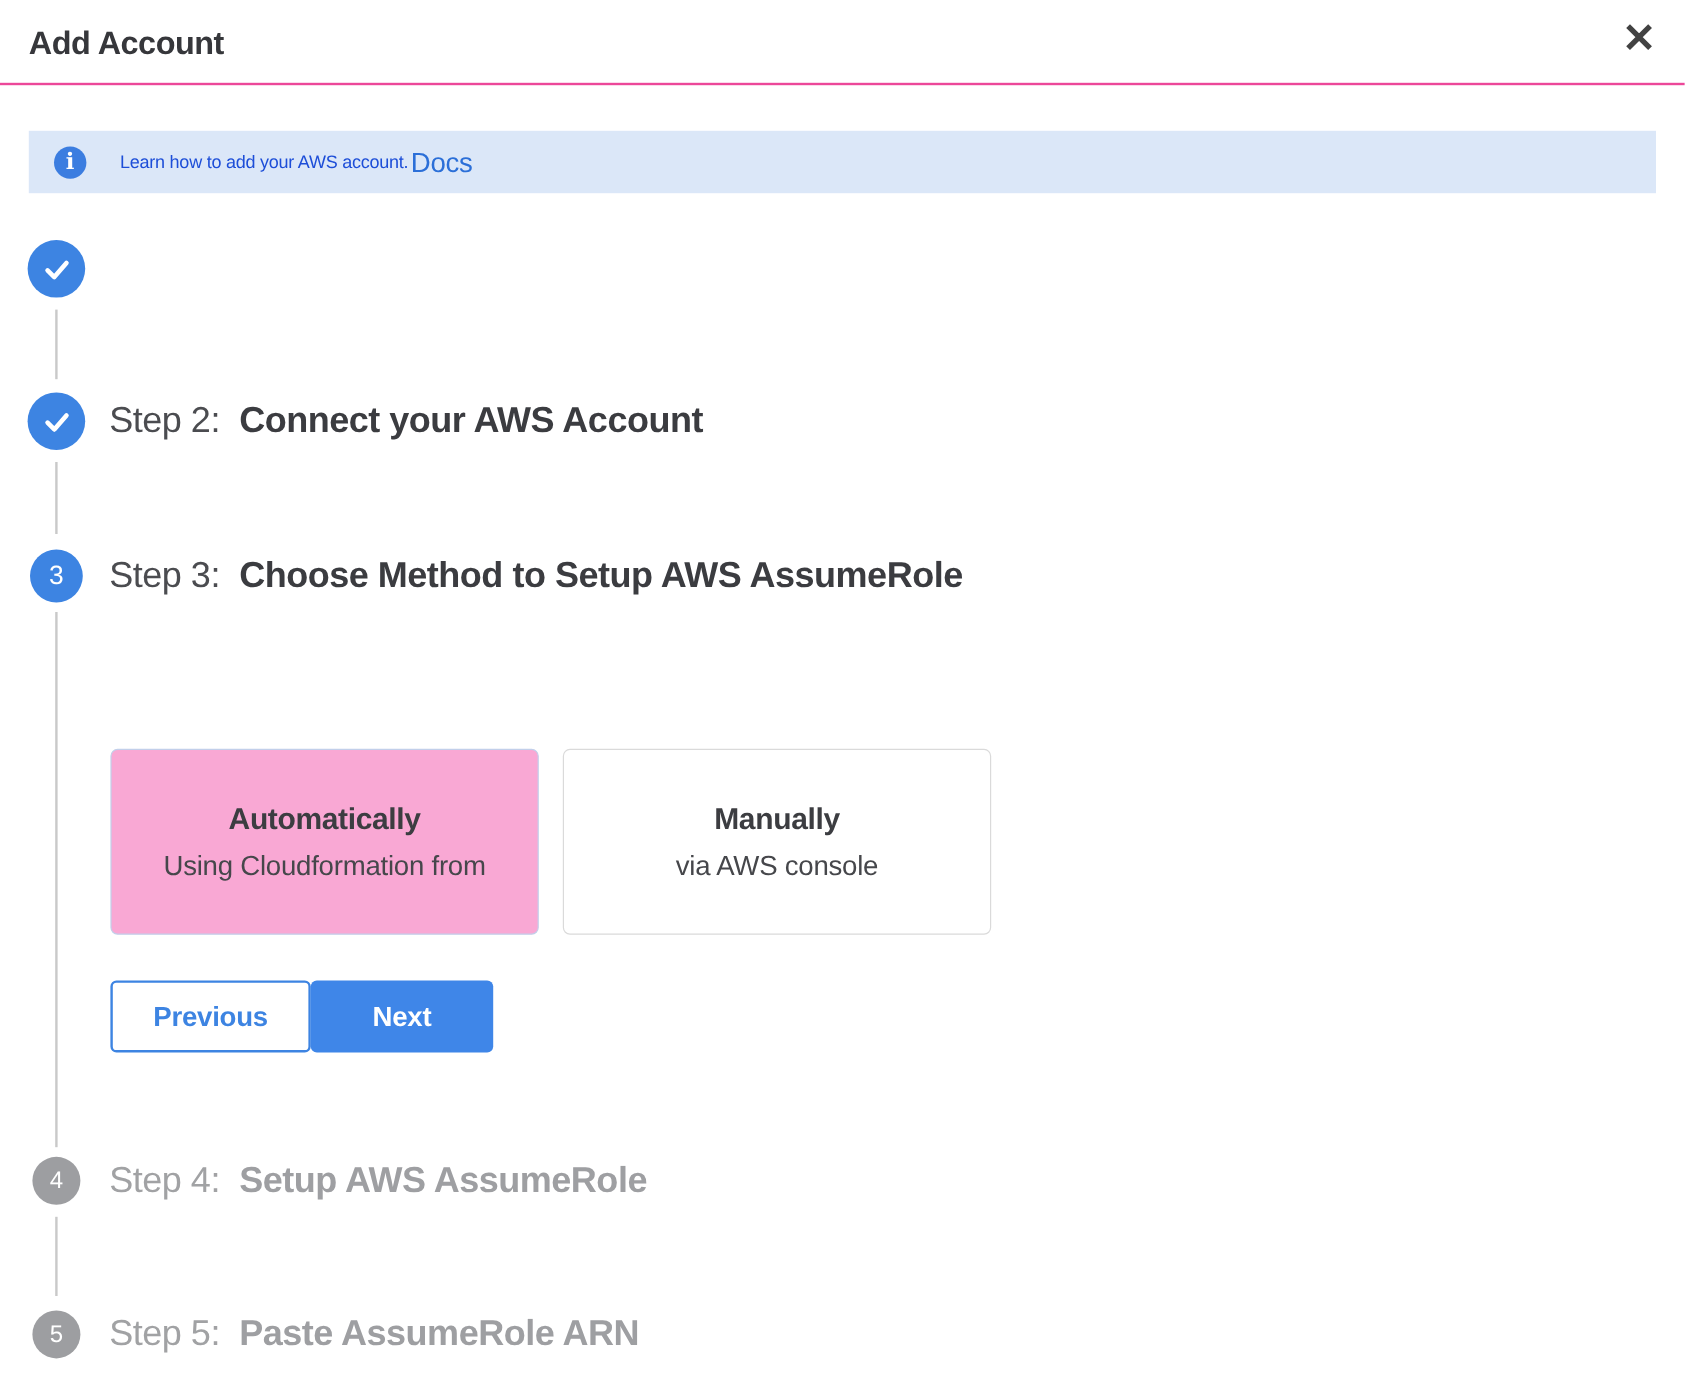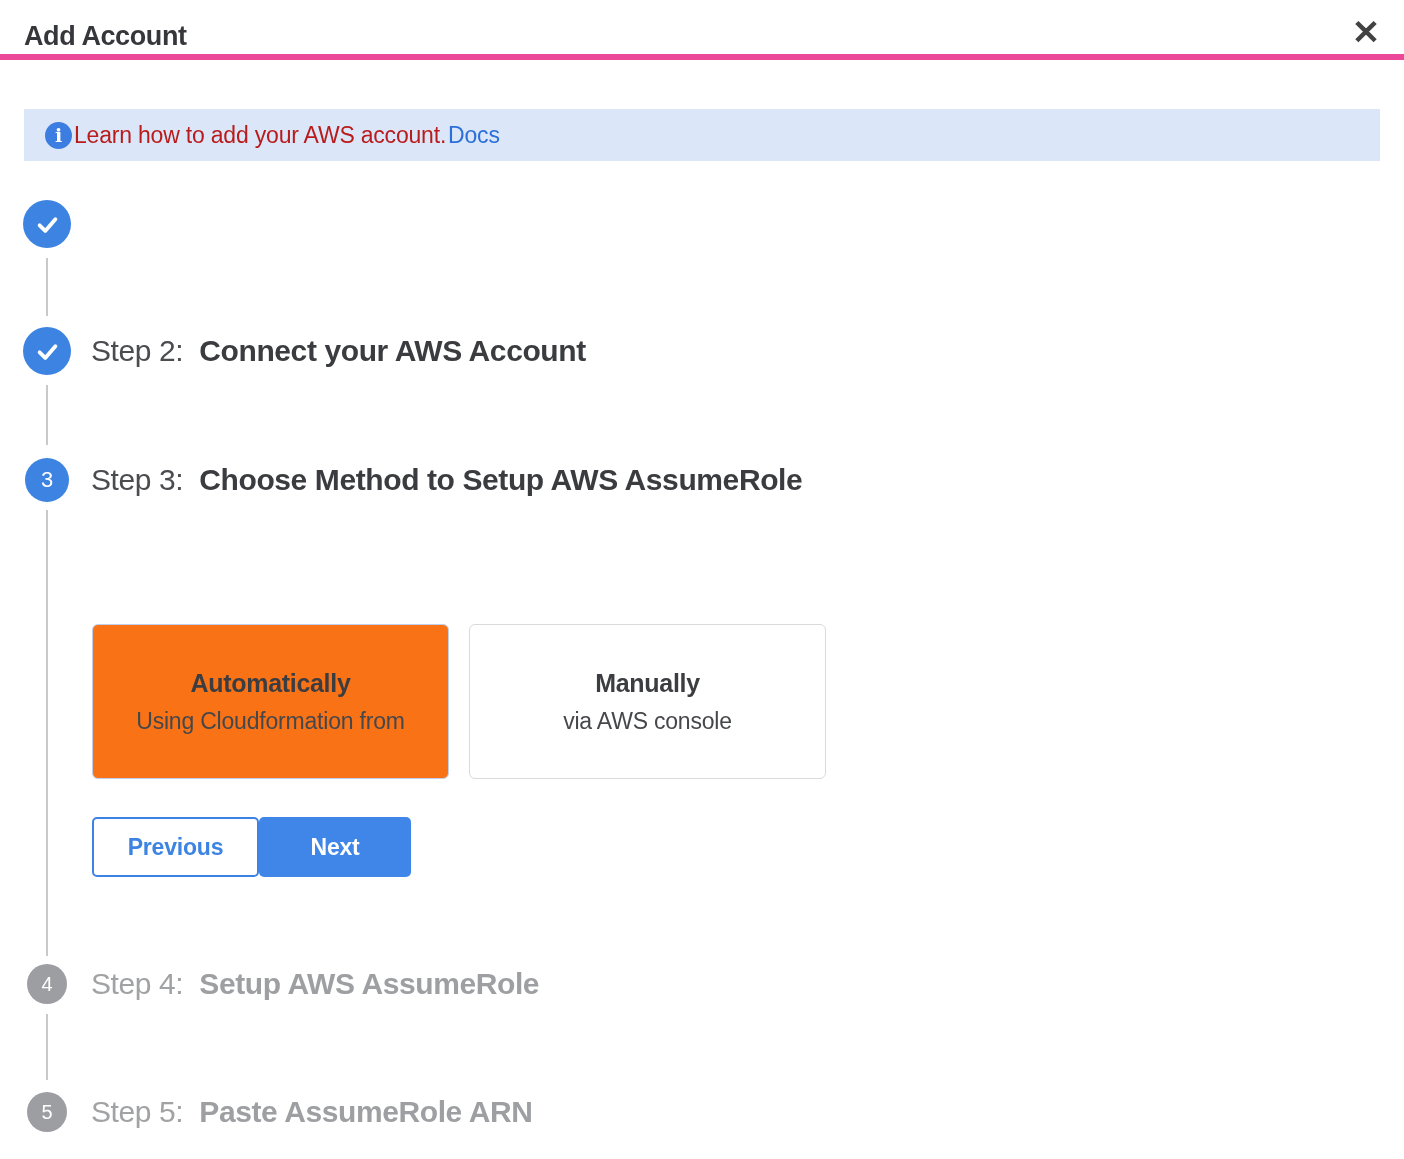--- a/index.html
+++ b/index.html
@@ -1,36 +1,36 @@
 <!DOCTYPE html>
 <html><head>
 <meta charset="utf-8">
 <style>
   * { margin:0; padding:0; box-sizing:border-box; }
   html,body { width:1404px; height:1159px; background:#ffffff;
     font-family:"Liberation Sans", sans-serif; }
   .page { position:relative; width:1404px; height:1159px; overflow:hidden; }
 
   
-  .modal-header { position:absolute; top:0; left:0; width:1404px; height:60px;
-    background:#fff; border-bottom:6px solid #ec4899; }
+  .modal-header { position:absolute; top:0; left:0; width:1404px; height:71px;
+    background:#fff; border-bottom:2px solid #ec4899; }
   .modal-title { position:absolute; left:24px; top:14px; font-size:27px; line-height:44px;
     font-weight:bold; color:#36373b; letter-spacing:-0.4px; }
   .close-btn { position:absolute; right:18px; top:12px; width:40px; height:40px;
     background:none; border:none; cursor:pointer; display:flex; align-items:center;
     justify-content:center; font-size:34px; font-weight:bold; color:#424242; line-height:40px; }
 
   
   .banner { position:absolute; left:24px; top:109px; width:1356px; height:52px;
     background:#dbe7f8; display:flex; align-items:center; }
   .info-icon { width:27px; height:27px; border-radius:50%; background:#3b7de0;
     color:#fff; margin-left:21px; flex:0 0 27px;
     font-family:"DejaVu Serif", serif; font-size:19px; font-weight:bold;
     display:flex; align-items:center; justify-content:center; line-height:1; }
-  .banner-text { margin-left:2px; font-size:23px; color:#b91c1c; letter-spacing:-0.2px; }
+  .banner-text { margin-left:28px; font-size:15px; color:#1d4ed8; letter-spacing:-0.2px; }
   .docs-link { margin-left:2px; font-size:23px; font-weight:normal; color:#2b6fd8;
     text-decoration:none; letter-spacing:-0.2px; cursor:pointer;text-align:right; }
 
   
   .circle { position:absolute; border-radius:50%; display:flex; align-items:center;
     justify-content:center; color:#fff; }
   .circle.completed { width:48px; height:48px; left:23px; background:#3d84e2; }
   .circle.active    { width:44px; height:44px; left:25px; background:#3d84e2; font-size:22px; }
   .circle.pending   { width:40px; height:40px; left:27px; background:#9d9ea1; font-size:20px; }
   .check-icon { width:27px; height:27px; display:block; }
@@ -45,21 +45,21 @@
   .step-title .step-name  { font-weight:bold; color:#3b3c40; margin-left:16px; }
   .step-title.pending .step-label { color:#a1a2a4; }
   .step-title.pending .step-name  { color:#9e9fa2; }
 
   
   .description { position:absolute; left:91px; top:556px; font-size:24px; line-height:32px;
     color:#4b4c50; letter-spacing:-0.2px; }
   .cards { position:absolute; left:92px; top:624px; display:flex; gap:20px; }
   .card { width:357px; height:155px; border-radius:6px; display:flex; flex-direction:column;
     align-items:center; justify-content:center; cursor:pointer; }
-  .card.selected   { background:#f97316; border:1px solid #c2cfea; }
+  .card.selected   { background:#f9a8d4; border:1px solid #c2cfea; }
   .card.unselected { background:#ffffff; border:1px solid #dadada; }
   .card-title { font-size:25px; font-weight:bold; color:#3c3d41; letter-spacing:-0.3px; }
   .card-subtitle { font-size:23px; color:#46474b; margin-top:10px; letter-spacing:-0.2px; }
 
   .actions { position:absolute; left:92px; top:817px; display:flex; }
   .btn { height:60px; border-radius:5px; font-size:23px; font-weight:bold;
     font-family:inherit; display:flex; align-items:center; justify-content:center;
     cursor:pointer; letter-spacing:-0.2px; }
   .btn-previous { width:167px; background:#ffffff; border:2px solid #3d84e2; color:#3d84e2; }
   .btn-next     { width:152px; background:#3f86e8; border:none; color:#ffffff; }

